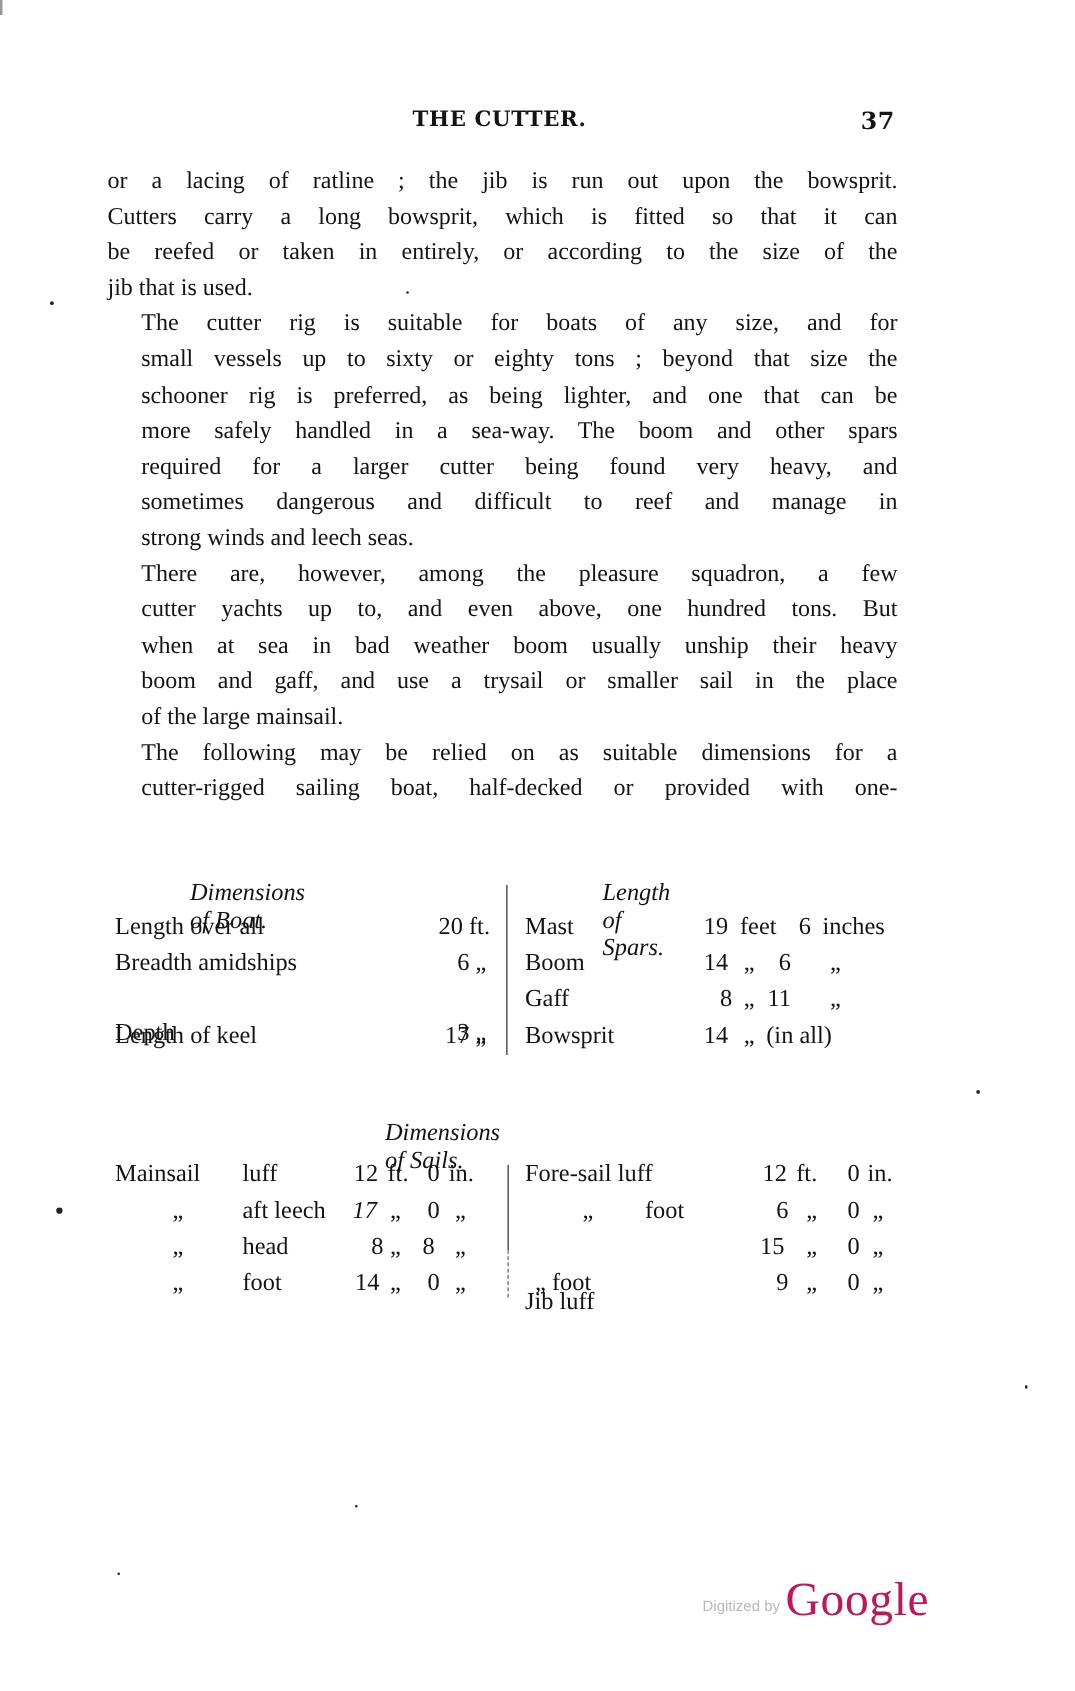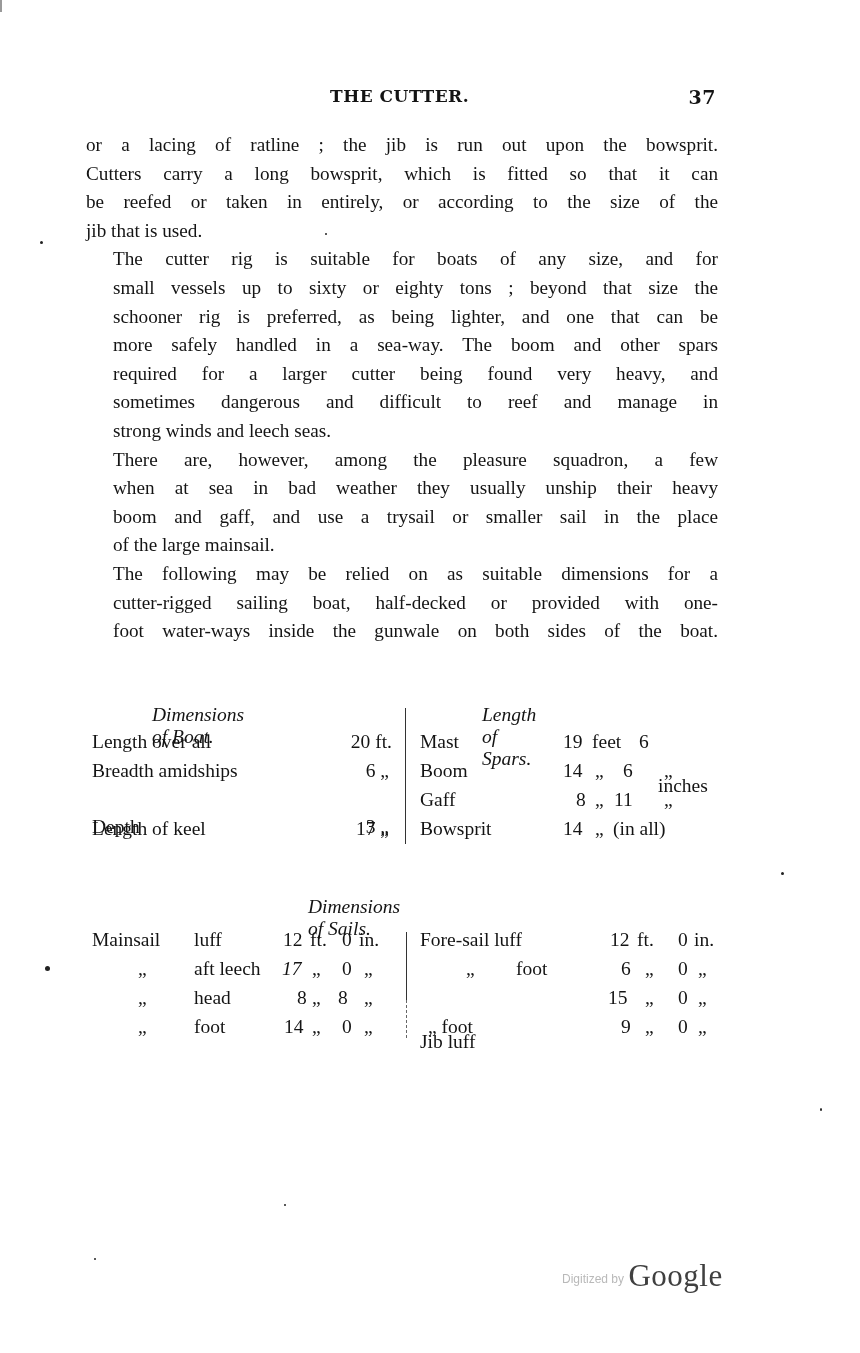--- a/index.html
+++ b/index.html
@@ -27,21 +27,21 @@
     .tbl .row { position: absolute; height: 28px; white-space: nowrap; }
     .tbl .cell { position: absolute; top: 0; }
     .caption { font-style: italic; position: absolute; }
     .vrule { position: absolute; width: 1px; background: #333; }
     .vrule.dashed { background: none; border-left: 1px dashed #666; }
     .watermark {
       position: absolute; left: 562px; top: 1258px; color: #b9b9b9;
       font-family: "Liberation Sans", "DejaVu Sans", sans-serif;
     }
     .watermark .small { font-size: 12px; vertical-align: 3px; }
-    .watermark .brand { font-family: "Liberation Serif", "DejaVu Serif", serif; font-size: 31px; color: #404040; letter-spacing: 0.5px; }
+    .watermark .brand { font-family: "Liberation Serif", "DejaVu Serif", serif; font-size: 38px; color: #be185d; letter-spacing: 0.5px; }
     .speck { position: absolute; background: #222; border-radius: 50%; }
     .edge-mark { position: absolute; left: 0; top: 0; width: 2px; height: 12px; background: #999; }
   </style>
 </head>
 <body>
 
 <div class="page">
 
   <div class="edge-mark"></div>
 
@@ -61,28 +61,28 @@
       <span class="ln">The cutter rig is suitable for boats of any size, and for</span>
       <span class="ln">small vessels up to sixty or eighty tons ; beyond that size the</span>
       <span class="ln">schooner rig is preferred, as being lighter, and one that can be</span>
       <span class="ln">more safely handled in a sea-way.  The boom and other spars</span>
       <span class="ln">required for a larger cutter being found very heavy, and</span>
       <span class="ln">sometimes dangerous and difficult to reef and manage in</span>
       <span class="ln last">strong winds and leech seas.</span>
     </p>
     <p class="indent">
       <span class="ln">There are, however, among the pleasure squadron, a few</span>
-      <span class="ln">when at sea in bad weather they usually unship their heavy</span>
+      <span class="ln">cutter yachts up to, and even above, one hundred tons.  But</span>
+      <span class="ln">when at sea in bad weather boom usually unship their heavy</span>
       <span class="ln">boom and gaff, and use a trysail or smaller sail in the place</span>
       <span class="ln last">of the large mainsail.</span>
     </p>
     <p class="indent">
       <span class="ln">The following may be relied on as suitable dimensions for a</span>
       <span class="ln">cutter-rigged sailing boat, half-decked or provided with one-</span>
-      <span class="ln">foot water-ways inside the gunwale on both sides of the boat.</span>
     </p>
   </div>
 
   <div class="tbl" style="left:0; top:0;">
     <span class="caption" style="left:152px; top:704px;">Dimensions of Boat.</span>
     <span class="caption" style="left:482px; top:704px;">Length of Spars.</span>
     <div class="vrule" style="left:405px; top:708px; height:136px;"></div>
 
     <div class="row" style="left:92px; top:731px; width:300px;">
       <span class="cell" style="left:0;">Length over all</span>
@@ -99,21 +99,21 @@
     <div class="row" style="left:92px; top:818px; width:300px;">
       <span class="cell" style="left:0;">Length of keel</span>
       <span class="cell" style="right:3px;">17 „</span>
     </div>
 
     <div class="row" style="left:420px; top:731px; width:305px;">
       <span class="cell" style="left:0;">Mast</span>
       <span class="cell" style="left:143px;">19</span>
       <span class="cell" style="left:172px;">feet</span>
       <span class="cell" style="left:219px;">6</span>
-      <span class="cell" style="left:238px;margin-top:44px;">inches</span>
+      <span class="cell" style="left:238px;">inches</span>
     </div>
     <div class="row" style="left:420px; top:760px; width:305px;">
       <span class="cell" style="left:0;">Boom</span>
       <span class="cell" style="left:143px;">14</span>
       <span class="cell" style="left:175px;">„</span>
       <span class="cell" style="left:203px;">6</span>
       <span class="cell" style="left:244px;">„</span>
     </div>
     <div class="row" style="left:420px; top:789px; width:305px;">
       <span class="cell" style="left:0;">Gaff</span>

